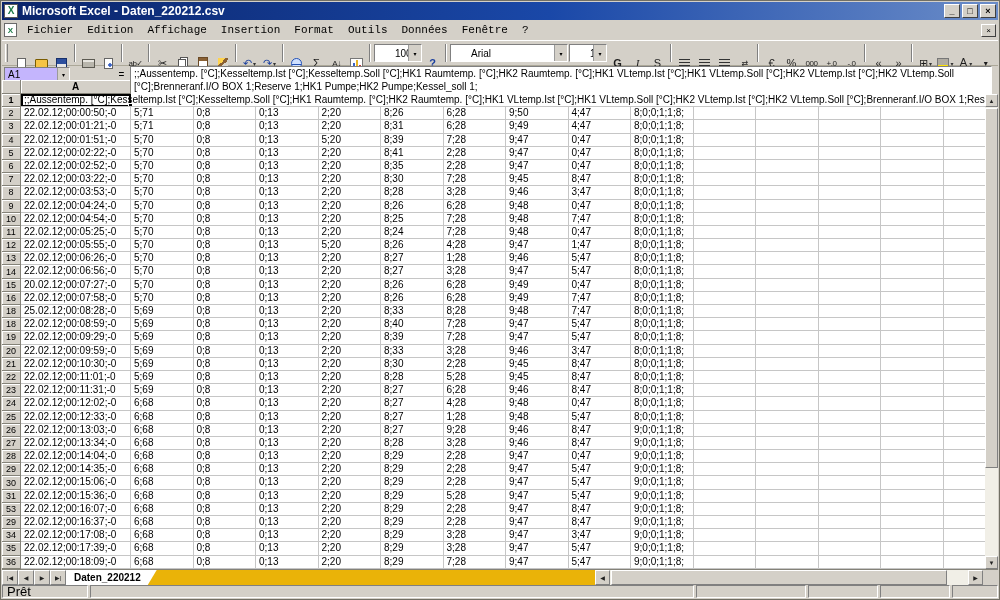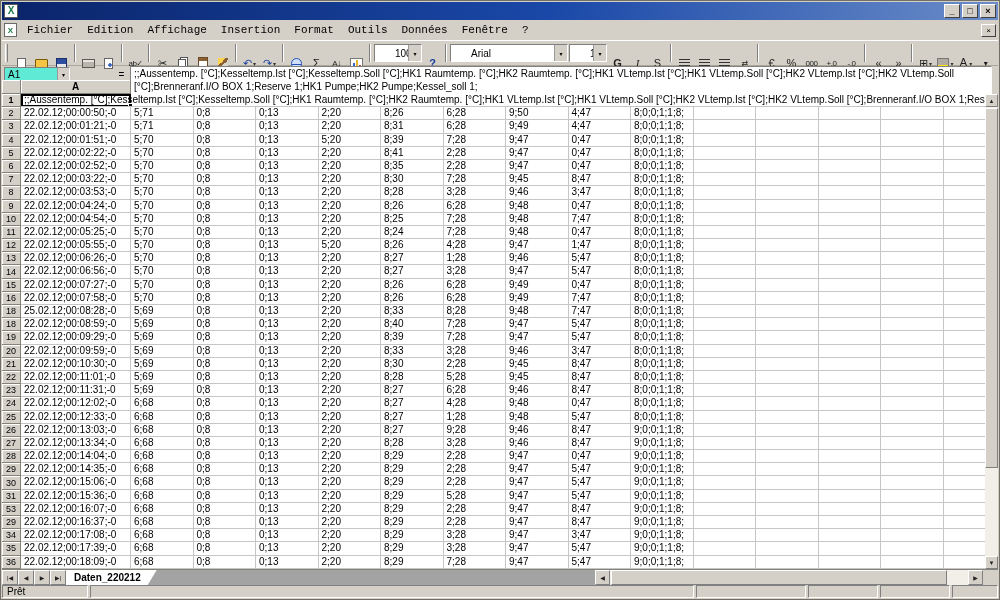--- a/index.html
+++ b/index.html
@@ -74,21 +74,21 @@
                 background-image:linear-gradient(#3a62c4,#3a62c4),linear-gradient(#e8b322,#e8b322),linear-gradient(#c43a3a,#c43a3a);
                 background-size:2px 5px,2px 8px,2px 3px;
                 background-position:2px bottom,5px bottom,8px bottom; background-repeat:no-repeat; }
   .ic-alignl, .ic-alignc, .ic-alignr { width:11px; height:9px;
                 background:repeating-linear-gradient(to bottom,#333 0 1px,transparent 1px 3px); }
   .ic-fillcolor { width:12px; height:10px; background:linear-gradient(#b0aca2 0 6px,#ffe400 6px); border:1px solid #777; }
   .glyph-underbar { border-bottom:3px solid #c22; line-height:10px; padding:0 1px; }
 
   
   .fbar { position:absolute; left:2px; top:66px; right:2px; height:28px; }
-  .namebox { position:absolute; left:2px; top:1px; width:66px; height:14px; background:#5eead4;
+  .namebox { position:absolute; left:2px; top:1px; width:66px; height:14px; background:#c4b5fd;
     border:1px solid; border-color:#808080 #fff #fff #808080; display:flex; align-items:center; font-size:10px; }
   .namebox .nval { flex:1; padding-left:3px; }
   .namebox .narrow { flex:0 0 12px; height:100%; background:#d4d0c8; border-left:1px solid #9a9a9a;
     display:flex; align-items:center; justify-content:center; font-size:6px; }
   .eqbtn { position:absolute; left:112px; top:2px; width:15px; height:13px; font-size:10px;
     display:flex; align-items:center; justify-content:center; color:#000; }
   .ftext { position:absolute; left:128px; top:0; right:6px; height:28px; background:#fff;
     border:1px solid; border-color:#808080 #fff #fff #808080;
     font-size:10px; line-height:13px; padding:0 3px; overflow:hidden; word-wrap:break-word; }
 
@@ -121,47 +121,48 @@
   .vscroll { position:absolute; right:2px; top:94px; width:13px; height:475px; background:#f1efe7; }
   .sbtn { position:absolute; left:0; width:13px; height:13px; background:#d4d0c8;
     border:1px solid; border-color:#fff #808080 #808080 #fff;
     display:flex; align-items:center; justify-content:center; font-size:6px; color:#222; }
   .sbtn.up { top:0; } .sbtn.down { bottom:0; }
   .vthumb { position:absolute; left:0; top:14px; width:13px; height:360px; background:#d4d0c8;
     border:1px solid; border-color:#fff #808080 #808080 #fff; }
 
   
   .tabs { position:absolute; left:2px; bottom:15px; right:2px; height:16px;
-    display:flex; align-items:stretch; background:#a3a3a3; border-top:1px solid #848278; }
+    display:flex; align-items:stretch; background:#eab308; border-top:1px solid #848278; }
   .tnav { width:16px; background:#d4d0c8; border:1px solid; border-color:#fff #808080 #808080 #fff;
     display:flex; align-items:center; justify-content:center; font-size:6px; color:#222; }
   .tab { background:#fff; font-size:10px; font-weight:bold; display:flex; align-items:center;
     padding:0 16px 0 8px; clip-path:polygon(0 0,100% 0,calc(100% - 9px) 100%,0 100%); white-space:nowrap; }
   .tabfill { flex:1 1 auto; }
   .hscroll { flex:0 0 388px; display:flex; align-items:stretch; background:#f1efe7; }
   .hbtn { flex:0 0 15px; background:#d4d0c8; border:1px solid; border-color:#fff #808080 #808080 #fff;
     display:flex; align-items:center; justify-content:center; font-size:6px; color:#222; }
   .htrack { flex:1 1 auto; position:relative; }
   .hthumb { position:absolute; left:1px; top:0; width:336px; height:100%; background:#d4d0c8;
     border:1px solid; border-color:#fff #808080 #808080 #fff; }
   .tabcorner { flex:0 0 15px; background:#d4d0c8; }
 
   
-  .status { position:absolute; left:2px; bottom:2px; right:2px; height:13px; display:flex; gap:2px; font-size:10px; }
+  .status { position:absolute; left:2px; bottom:2px; right:2px; height:13px; display:flex; gap:2px; font-size:13px; }
   .spanel { border:1px solid; border-color:#808080 #fff #fff #808080; display:flex; align-items:center; padding:0 4px; }
   .sp1 { flex:0 0 86px; } .spbig { flex:1 1 auto; }
   .sp3 { flex:0 0 110px; } .sp4 { flex:0 0 70px; } .sp5 { flex:0 0 70px; } .sp6 { flex:0 0 46px; }
 </style>
 </head>
 <body>
 
 <div class="screen">
 
   <div class="titlebar">
     <span class="app-icon">X</span>
+    <span class="title-text">Microsoft Excel - Daten_220212.csv</span>
     <span class="winbtns">
       <button class="winbtn">_</button>
       <button class="winbtn">□</button>
       <button class="winbtn">×</button>
     </span>
   </div>
 
   <div class="menubar">
     <span class="doc-icon">X</span>
     <span style="display:flex;align-items:center;font-family:Liberation Mono, monospace;">
@@ -509,21 +510,21 @@
         <div class="cell">2;20</div>
         <div class="cell">8;27</div>
         <div class="cell">3;28</div>
         <div class="cell">9;47</div>
         <div class="cell">5;47</div>
         <div class="cell">8;0;0;1;1;8;</div>
         <div class="cellfill"></div>
       </div>
       <div class="grow">
         <div class="rh">15</div>
-        <div class="cell cA">22.02.12;00:07:27;-0</div>
+        <div class="cell cA">20.02.12;00:07:27;-0</div>
         <div class="cell">5;70</div>
         <div class="cell">0;8</div>
         <div class="cell">0;13</div>
         <div class="cell">2;20</div>
         <div class="cell">8;26</div>
         <div class="cell">6;28</div>
         <div class="cell">9;49</div>
         <div class="cell">0;47</div>
         <div class="cell">8;0;0;1;1;8;</div>
         <div class="cellfill"></div>

